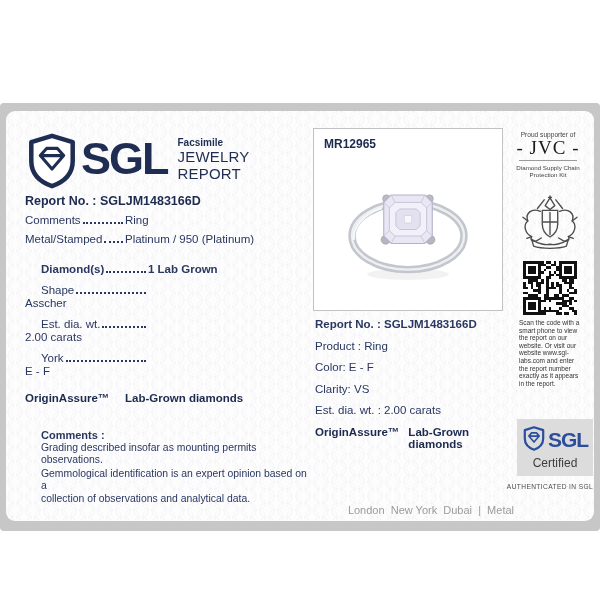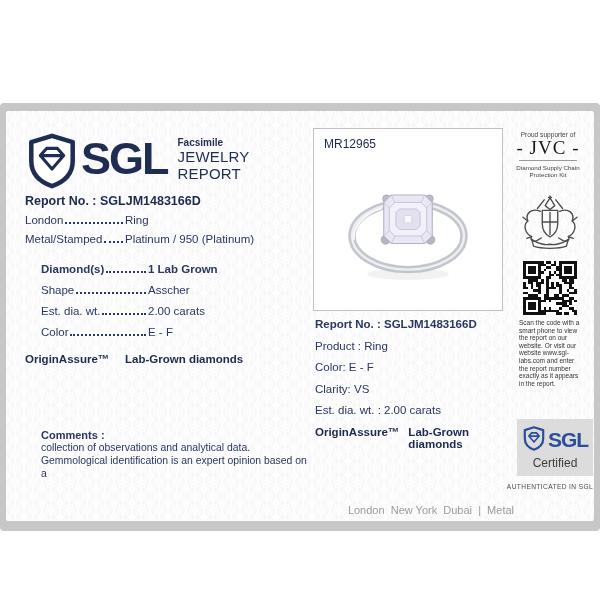--- a/index.html
+++ b/index.html
@@ -1,49 +1,49 @@
 <!DOCTYPE html>
 <html><head>
 <meta charset="utf-8">
 <style>
   html,body{margin:0;padding:0;background:#ffffff;}
   .page{position:relative;width:600px;height:600px;background:#ffffff;overflow:hidden;
         font-family:"Liberation Sans","DejaVu Sans",sans-serif;color:#22305a;}
   .backing{position:absolute;left:0;right:0;top:103px;height:428px;background:#c7c7c7;border-radius:4px;}
-  .card{position:absolute;left:6px;top:111px;width:588px;height:410px;border-radius:2px;
+  .card{position:absolute;left:6px;top:111px;width:588px;height:410px;border-radius:9px;
         background-color:#fdfdfe;
         background-image:
           radial-gradient(circle, rgba(0,0,0,0) 6.5px, rgba(60,60,90,0.05) 7px, rgba(0,0,0,0) 8px),
           radial-gradient(circle, rgba(0,0,0,0) 6.5px, rgba(60,60,90,0.04) 7px, rgba(0,0,0,0) 8px);
         background-size:18px 14px,18px 14px;
         background-position:0 0,9px 7px;}
   
   .col-left{position:absolute;left:19px;top:22px;width:278px;}
   .brand-row{display:flex;align-items:flex-start;height:56px;}
   .logo-text{font-size:45px;font-weight:700;letter-spacing:-2px;color:#1f2d52;line-height:52px;margin-left:2px;}
   .title-block{margin-left:10px;margin-top:4px;color:#1f2d52;}
   .facsimile{font-size:10px;font-weight:700;}
   .rep-title{font-size:15px;font-weight:500;letter-spacing:0.2px;line-height:17px;}
   .report-no{font-size:12.5px;font-weight:700;margin-top:5px;color:#1c2a4e;}
   .city{font-size:12px;font-weight:700;margin-top:4px;color:#1c2a4e;}
   .row{display:flex;font-size:11.5px;line-height:13px;color:#2a3760;}
-  .row.g6{margin-top:6px;} .row.g8{margin-top:8px;} .row.g17{margin-top:17px;}
+  .row.g6{margin-top:6px;} .row.g8{margin-top:8px;flex-direction:column;} .row.g17{margin-top:17px;}
   .lw{display:flex;width:100px;flex:none;}
   .lw.w107{width:107px;padding-left:16px;}
   .leader{flex:1;border-bottom:2px dotted #2a3760;margin:0 2px 3px 2px;min-width:8px;}
   .bold{font-weight:700;}
   .origin-row{display:flex;margin-top:14px;font-size:11.5px;font-weight:700;color:#1c2a4e;}
   .origin-row .olbl{width:100px;flex:none;}
   .comments{position:absolute;left:35px;top:318px;width:270px;color:#2a3760;}
   .comments-title{font-size:11px;font-weight:700;}
   .comment-line{font-size:10.4px;line-height:12.3px;margin-top:1px;}
   
   .photo-frame{position:absolute;left:307px;top:17px;width:190px;height:183px;background:#ffffff;
                border:1px solid #c2c2c2;box-sizing:border-box;}
-  .photo-ref{position:absolute;left:10px;top:8px;font-size:12px;font-weight:400;color:#1c2a4e;}
+  .photo-ref{position:absolute;left:10px;top:8px;font-size:12px;font-weight:700;color:#1c2a4e;}
   .ring-wrap{position:absolute;left:10px;top:28px;width:168px;height:145px;}
   .mid-details{position:absolute;left:309px;top:207px;width:195px;color:#2a3760;}
   .md-line{font-size:11.5px;line-height:13px;margin-bottom:8.5px;}
   .md-origin{display:flex;font-weight:700;color:#1c2a4e;font-size:11.5px;margin-top:1px;}
   .md-origin .olbl{margin-right:9px;}
   
   .col-right{position:absolute;left:500px;top:0;width:88px;height:410px;text-align:center;color:#333;}
   .jvc-block{position:absolute;top:20px;left:0;right:4px;text-align:center;}
   .supporter{font-size:6.6px;color:#444;}
   .jvc-line{font-family:"Liberation Serif","DejaVu Serif",serif;font-size:19px;color:#1a1a1a;line-height:20px;letter-spacing:1px;}
@@ -81,21 +81,21 @@
         <div class="title-block">
           <div class="facsimile">Facsimile</div>
           <div class="rep-title">JEWELRY REPORT</div>
         </div>
       </div>
 
       <div class="report-no">Report No. : SGLJM1483166D</div>
 
       <div class="row g6">
         <span class="lw">
-            <span>London</span>
+            <span>Comments</span>
             <span class="leader"></span>
           </span>
         <span>Ring</span>
       </div>
       <div class="row g6">
         <span class="lw">
             <span>Metal/Stamped</span>
             <span class="leader"></span>
           </span>
         <span>Platinum / 950 (Platinum)</span>
@@ -117,36 +117,37 @@
       </div>
       <div class="row g8">
         <span class="lw w107">
             <span>Est. dia. wt.</span>
             <span class="leader"></span>
           </span>
         <span>2.00 carats</span>
       </div>
       <div class="row g8">
         <span class="lw w107">
-            <span>Color</span>
+            <span>York</span>
             <span class="leader"></span>
           </span>
         <span>E - F</span>
       </div>
 
       <div class="origin-row">
         <span class="olbl">OriginAssure™</span>
         <span>Lab-Grown diamonds</span>
       </div>
     </div>
 
     <div class="comments">
       <div class="comments-title">Comments :</div>
+      <div class="comment-line">Grading described insofar as mounting permits observations.</div>
+      <div class="comment-line">Gemmological identification is an expert opinion based on a</div>
       <div class="comment-line">collection of observations and analytical data.</div>
-      <div class="comment-line">Gemmological identification is an expert opinion based on a</div>
     </div>
 
     <div class="photo-frame">
       <div class="photo-ref">MR12965</div>
       <div class="ring-wrap">
         <svg width="168" height="145" viewBox="0 0 180 150">
           <ellipse cx="90" cy="123" rx="44" ry="6" fill="rgba(0,0,0,0.05)"></ellipse>
           <ellipse cx="90" cy="82" rx="60" ry="36" fill="none" stroke="#c3c6cc" stroke-width="8"></ellipse>
           <ellipse cx="90" cy="82" rx="60" ry="36" fill="none" stroke="#edeff2" stroke-width="2.6"></ellipse>
           <path d="M32 86 A60 36 0 0 1 62 52" fill="none" stroke="#f7f8fa" stroke-width="2.2"></path>

